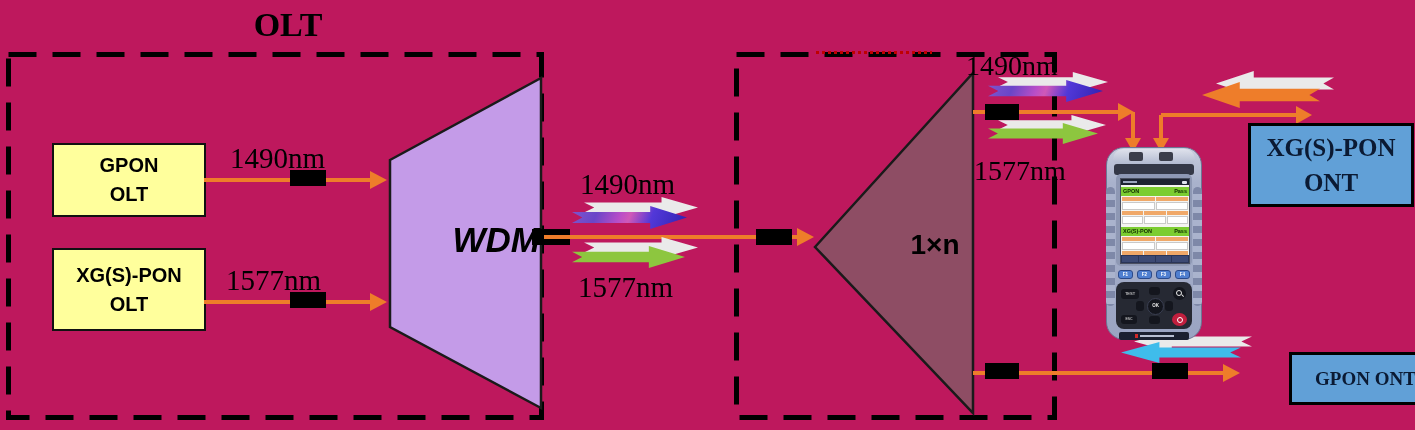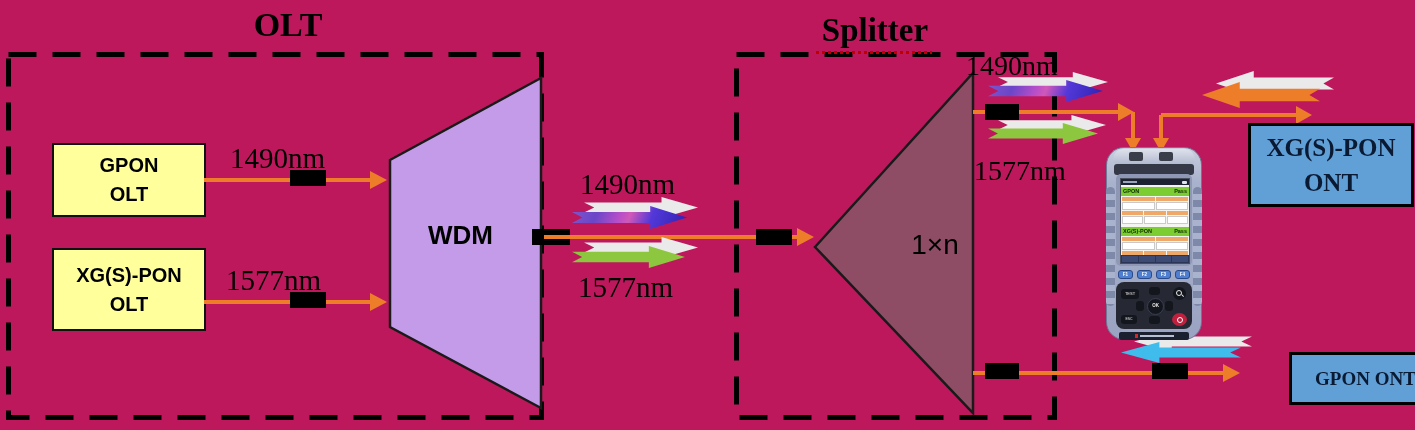--- a/index.html
+++ b/index.html
@@ -100,44 +100,43 @@
   <div class="abs wl" style="left:230px;top:142px;">1490nm</div>
 
   <div class="abs hline" style="left:204px;top:300px;width:172px;"></div>
   <div class="abs conn" style="left:290px;top:292px;width:36px;height:16px;"></div>
   <div class="abs ah-r" style="left:370px;top:293px;"></div>
   <div class="abs wl" style="left:226px;top:264px;">1577nm</div>
 
   <svg class="abs" style="left:386px;top:68px;" width="160" height="345">
     <polygon points="4,92 155,10 155,340 4,259" fill="var(--purple)" stroke="#1a1a1a" stroke-width="2.5"></polygon>
   </svg>
-  <div class="abs" style="left:428px;top:220px;width:112px;font-weight:bold;font-size:26px;color:#000;text-align:left;">WDM</div>
+  <div class="abs" style="left:428px;top:220px;width:112px;font-weight:bold;font-size:35px;color:#000;text-align:right;font-style:italic;">WDM</div>
 
   <div class="abs conn" style="left:532px;top:229px;width:38px;height:16px;"></div>
   <div class="abs hline" style="left:544px;top:235px;width:260px;"></div>
   <div class="abs conn" style="left:756px;top:229px;width:36px;height:16px;"></div>
   <div class="abs ah-r" style="left:797px;top:228px;"></div>
 
   <div class="abs arw-r shadow" style="left:584px;top:197px;width:114px;height:21px;"></div>
   <div class="abs arw-r grad-purple" style="left:572px;top:206px;width:115px;height:23px;"></div>
   <div class="abs arw-r shadow" style="left:584px;top:237px;width:114px;height:21px;"></div>
   <div class="abs arw-r grn" style="left:572px;top:246px;width:113px;height:22px;"></div>
   <div class="abs wl" style="left:580px;top:168px;">1490nm</div>
   <div class="abs wl" style="left:578px;top:271px;">1577nm</div>
 
   <svg class="abs" style="left:734px;top:52px;" width="324" height="368">
     <rect x="2.5" y="2.5" width="318" height="363" fill="none" stroke="#000" stroke-width="5" stroke-dasharray="28 16"></rect>
   </svg>
-  <div class="abs grp-title" style="left:800px;top:12px;width:150px;font-size:33px;">Splitter</div>
   <div class="abs squiggle" style="left:816px;top:51px;width:116px;"></div>
 
   <svg class="abs" style="left:811px;top:68px;" width="166" height="349">
     <polygon points="4,179 162,5 162,345" fill="var(--maroon)" stroke="#1a1a1a" stroke-width="2.5"></polygon>
   </svg>
-  <div class="abs" style="left:893px;top:229px;width:84px;font-weight:normal;font-size:28px;color:#000;text-align:center;">1×n</div>
+  <div class="abs" style="left:893px;top:229px;width:84px;font-weight:bold;font-size:28px;color:#000;text-align:center;">1×n</div>
 
   <div class="abs hline" style="left:973px;top:110px;width:152px;"></div>
   <div class="abs conn" style="left:985px;top:104px;width:34px;height:16px;"></div>
   <div class="abs ah-r" style="left:1118px;top:103px;border-left-width:16px;"></div>
   <div class="abs vline" style="left:1131px;top:112px;height:28px;"></div>
   <div class="abs ah-d" style="left:1125px;top:138px;"></div>
   <div class="abs vline" style="left:1159px;top:115px;height:25px;"></div>
   <div class="abs ah-d" style="left:1153px;top:138px;"></div>
   <div class="abs hline" style="left:1161px;top:113px;width:138px;"></div>
   <div class="abs ah-r" style="left:1296px;top:106px;border-left-width:16px;"></div>

